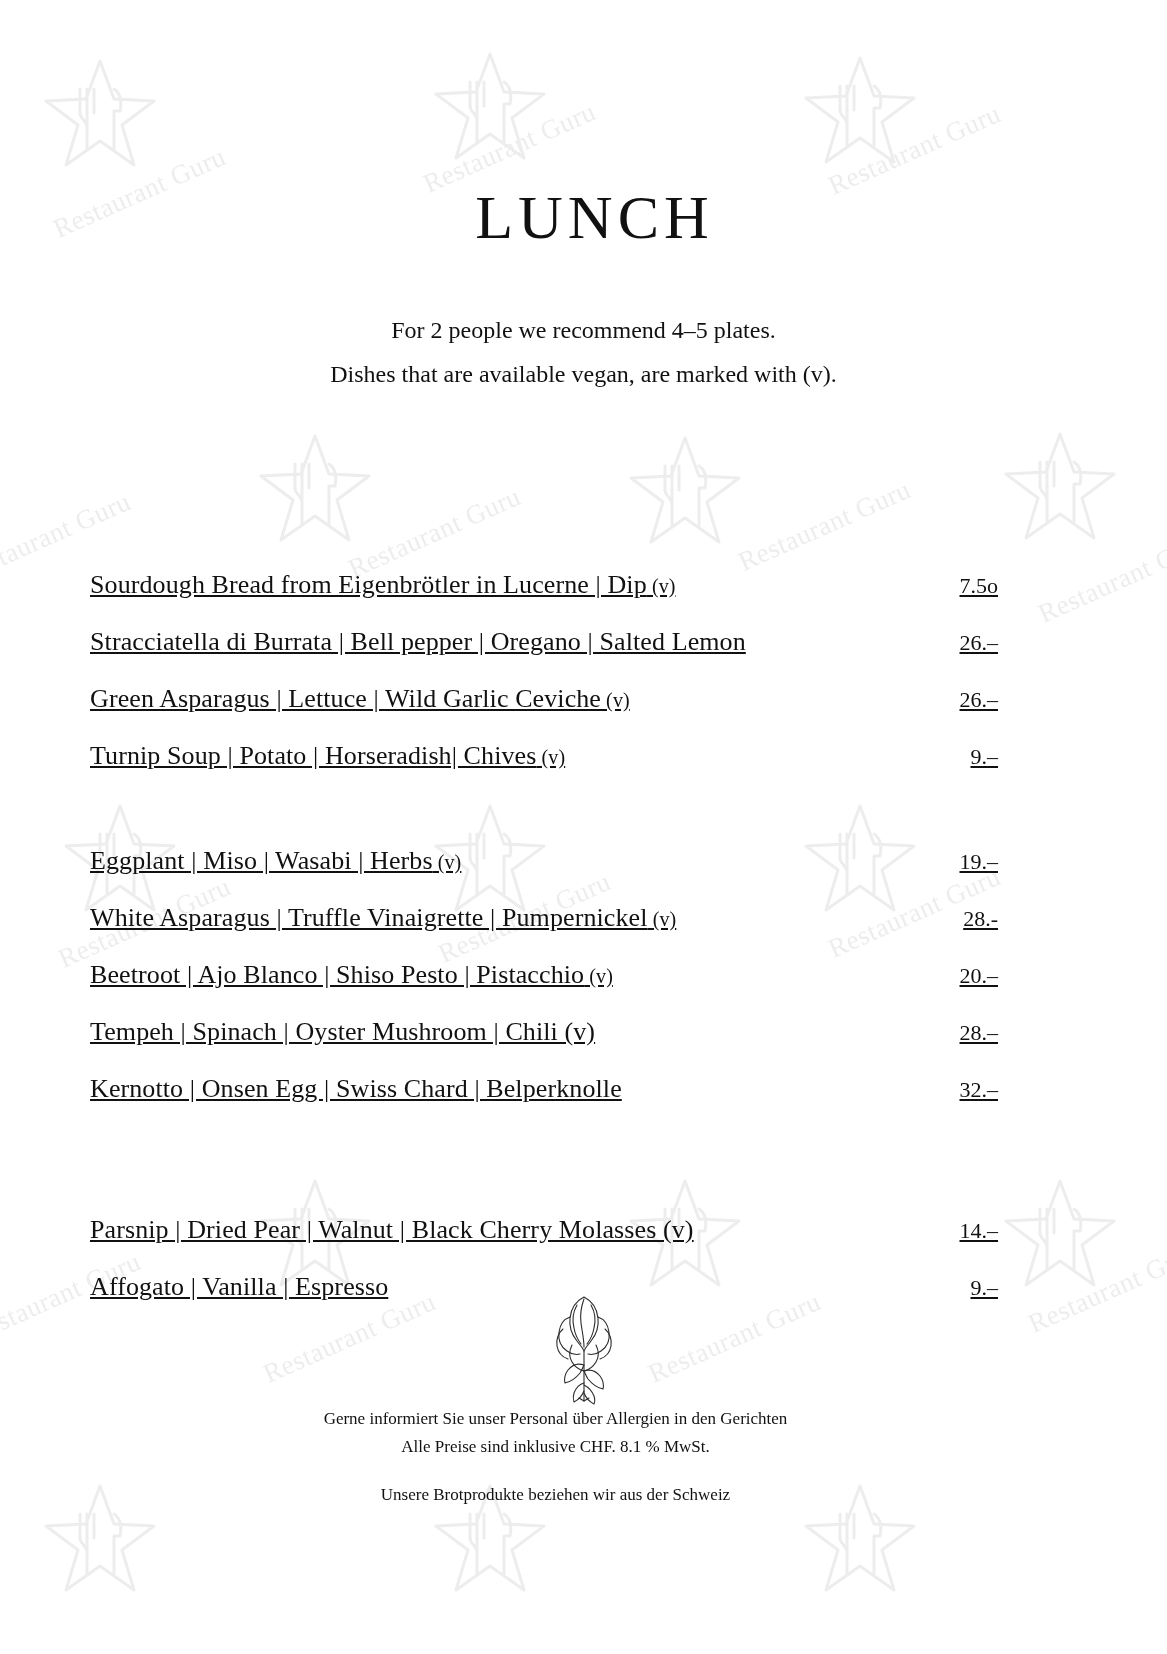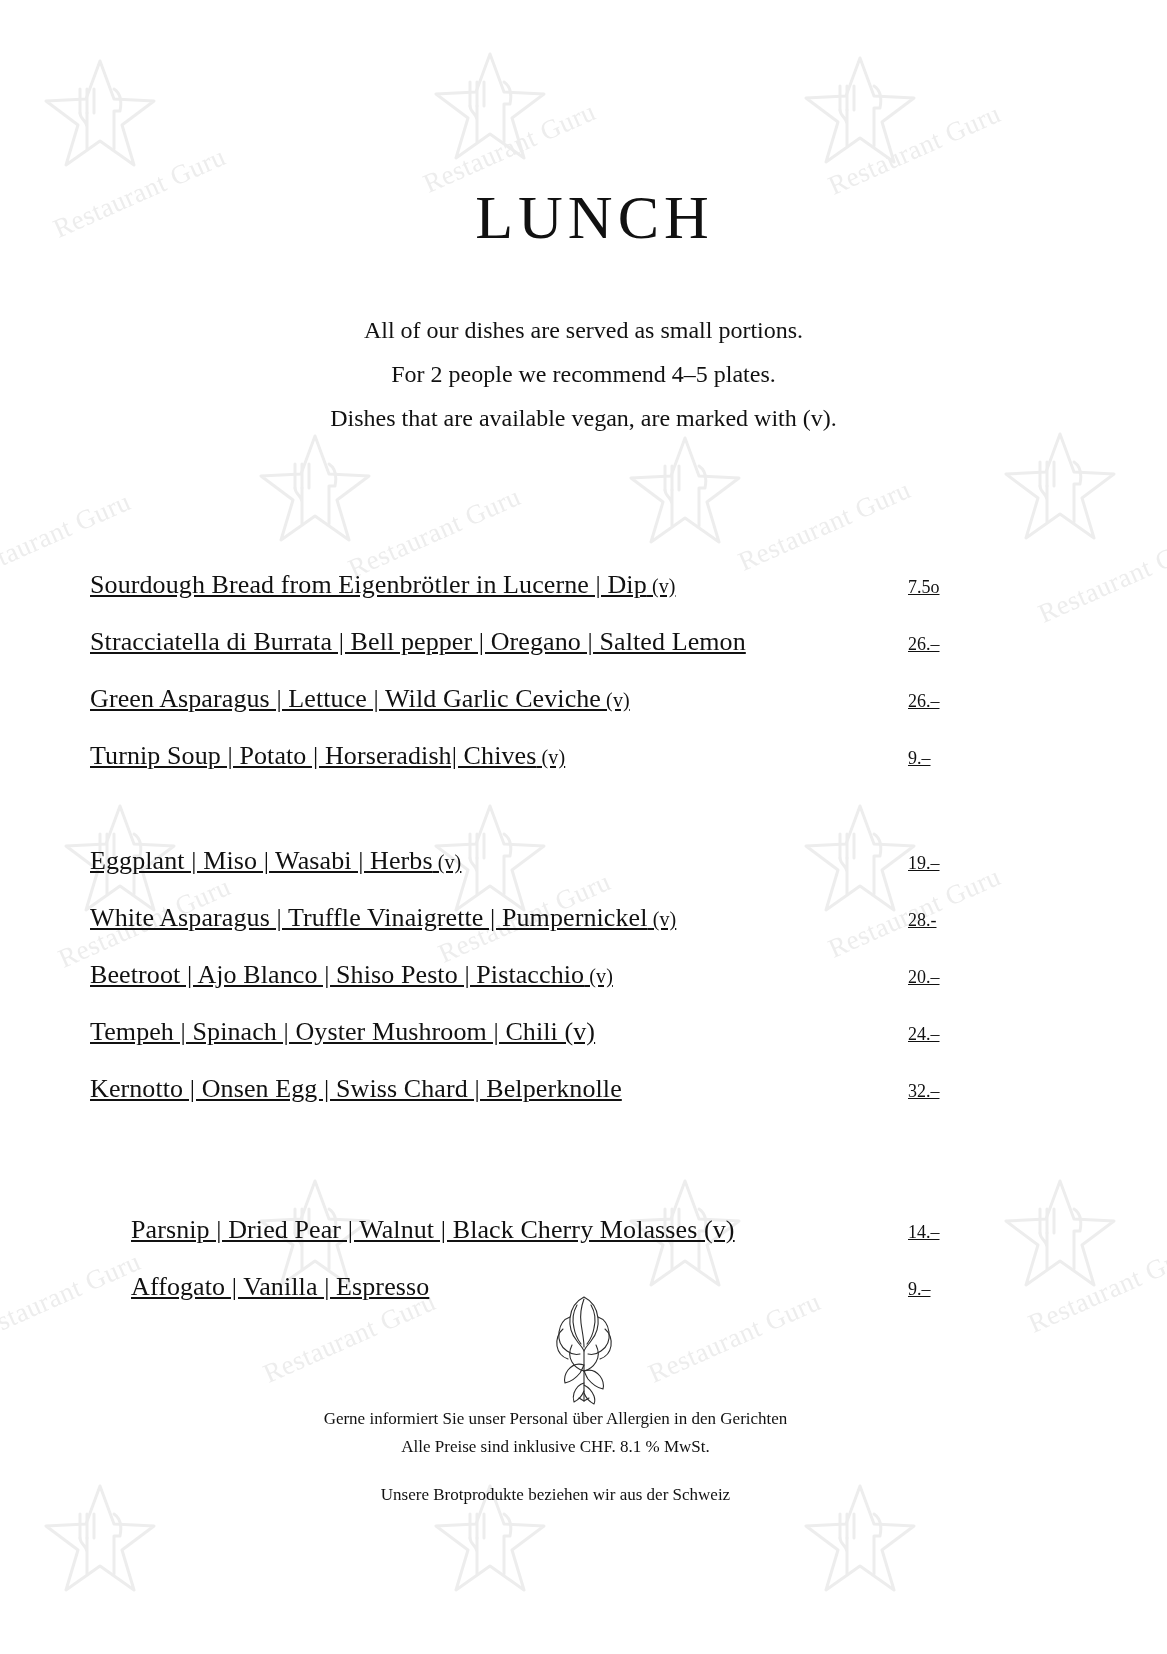--- a/index.html
+++ b/index.html
@@ -78,41 +78,41 @@
 
   .menu {
     position: absolute;
     left: 90px;
     top: 556px;
     width: 908px;
     text-decoration: underline;
   }
   .section { margin: 0; padding: 0; }
   .section + .section { margin-top: 48px; }
-  .section.gap-lg { margin-top: 84px; margin-left: 41px; }
+  .section.gap-lg { margin-top: 84px; }
 
   .row {
     display: flex;
     align-items: baseline;
     justify-content: space-between;
     height: 57px;
   }
   .dish {
     font-size: 26px;
     line-height: 57px;
     white-space: nowrap;
     letter-spacing: 0.1px;
   }
   .dish .veg {
     font-size: 20px;
   }
   .price {
-    font-size: 18px;
+    font-size: 22px;
     line-height: 57px;
-    text-align: left;
+    text-align: right;
     min-width: 90px;
     white-space: nowrap;
   }
 
   
   .ornament {
     position: absolute;
     left: 50%;
     top: 1285px;
     transform: translateX(-50%);
@@ -271,21 +271,20 @@
     <div class="wm-text" style="left: 265px; top: 1360px;">Restaurant Guru</div>
     <div class="wm-text" style="left: 650px; top: 1360px;">Restaurant Guru</div>
     <div class="wm-text" style="left: 1030px; top: 1310px;">Restaurant Guru</div>
   </div>
 
 <div id="sheet">
 
   <div class="title">LUNCH</div>
 
   <div class="intro">
-    <div>All of our dishes are served as small portions.</div>
     <div>For 2 people we recommend 4–5 plates.</div>
     <div>Dishes that are available vegan, are marked with (v).</div>
   </div>
 
   <div class="menu" id="menu-root">
       <div class="section">
         <div class="row">
           <div class="dish">Sourdough Bread from Eigenbrötler in Lucerne | Dip<span class="veg"> (v)</span></div>
           <div class="price">7.5o</div>
         </div>
@@ -310,21 +309,21 @@
         <div class="row">
           <div class="dish">White Asparagus | Truffle Vinaigrette | Pumpernickel<span class="veg"> (v)</span></div>
           <div class="price">28.-</div>
         </div>
         <div class="row">
           <div class="dish">Beetroot | Ajo Blanco | Shiso Pesto | Pistacchio<span class="veg"> (v)</span></div>
           <div class="price">20.–</div>
         </div>
         <div class="row">
           <div class="dish">Tempeh | Spinach | Oyster Mushroom | Chili (v)</div>
-          <div class="price">24.–</div>
+          <div class="price">28.–</div>
         </div>
         <div class="row">
           <div class="dish">Kernotto | Onsen Egg | Swiss Chard | Belperknolle</div>
           <div class="price">32.–</div>
         </div>
       </div>
       <div class="section gap-lg">
         <div class="row">
           <div class="dish">Parsnip | Dried Pear | Walnut | Black Cherry Molasses (v)</div>
           <div class="price">14.–</div>

